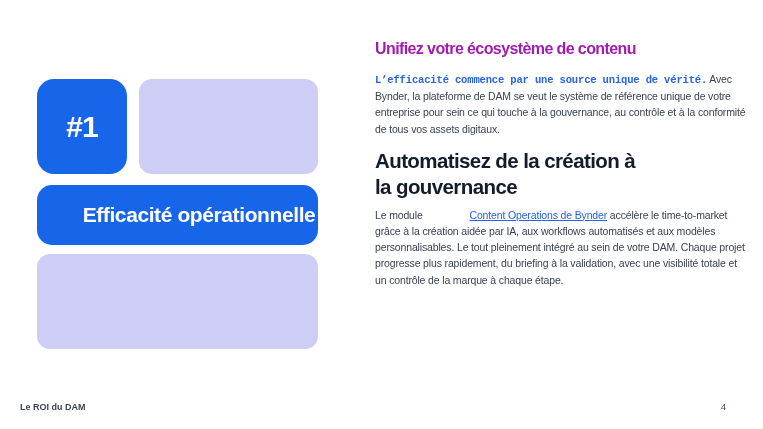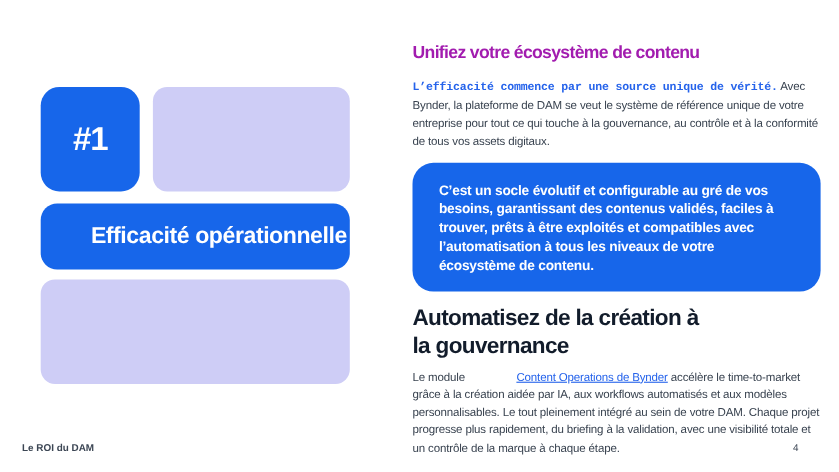--- a/index.html
+++ b/index.html
@@ -87,25 +87,22 @@
     </div>
     <div class="title-bar">
       <span>Efficacité opérationnelle</span>
     </div>
     <div class="ph ph2"></div>
   </div>
 
   <div class="right-col">
     <h1>Unifiez votre écosystème de contenu</h1>
 
-    <p class="body"><span class="lead">L’efficacité commence par une source unique de vérité.</span><span> Avec Bynder, la plateforme de DAM se veut le système de référence unique de votre entreprise pour tout ce qui touche à la gouvernance, au contrôle et à la conformité de tous vos assets digitaux.</span></p>
+    <p class="body"><span class="lead">L’efficacité commence par une source unique de vérité.</span><span> Avec Bynder, la plateforme de DAM se veut le système de référence unique de votre entreprise pour sein ce qui touche à la gouvernance, au contrôle et à la conformité de tous vos assets digitaux.</span></p>
 
-    <div class="callout">
-      <span>C’est un socle évolutif et configurable au gré de vos besoins, garantissant des contenus validés, faciles à trouver, prêts à être exploités et compatibles avec l’automatisation à tous les niveaux de votre écosystème de contenu.</span>
-    </div>
 
     <h2>
       <span class="hline">Automatisez de la création à</span>
       <span class="hline">la gouvernance</span>
     </h2>
 
     <p class="body"><span>Le module </span><a class="link">Content Operations de Bynder</a><span> accélère le time-to-market grâce à la création aidée par IA, aux workflows automatisés et aux modèles personnalisables. Le tout pleinement intégré au sein de votre DAM. Chaque projet progresse plus rapidement, du briefing à la validation, avec une visibilité totale et un contrôle de la marque à chaque étape.</span></p>
   </div>
 
   <div class="footer-left">Le ROI du DAM</div>

